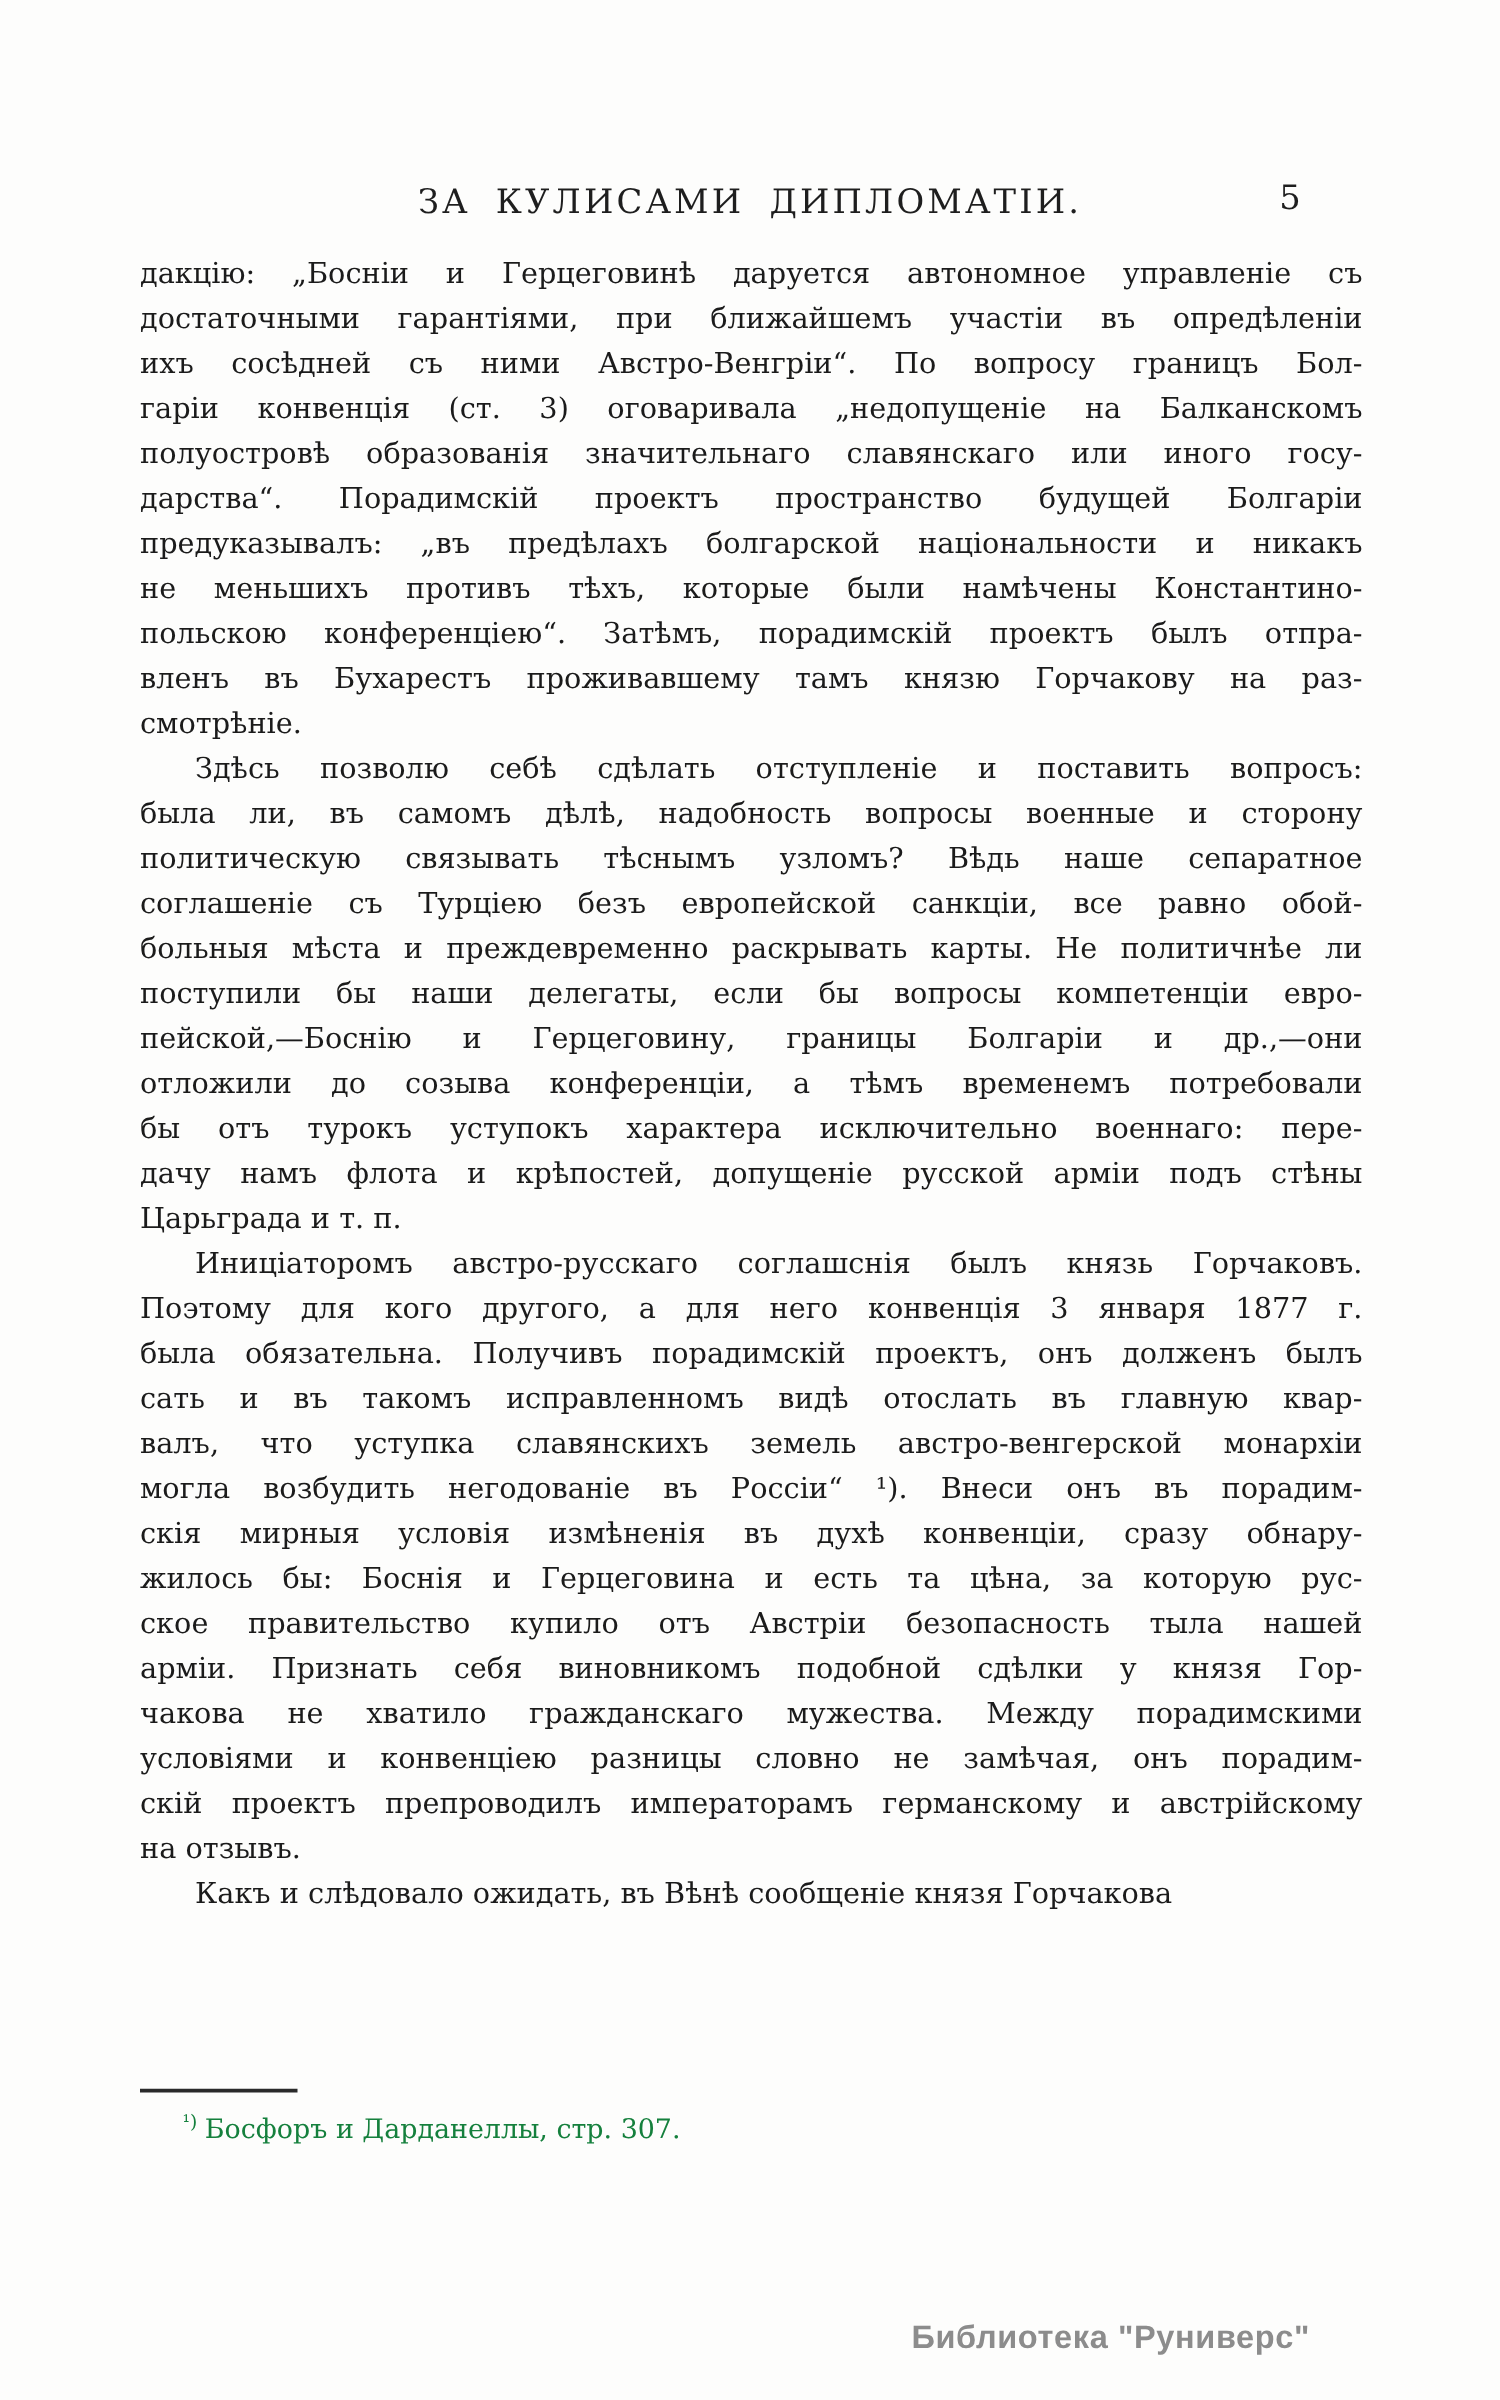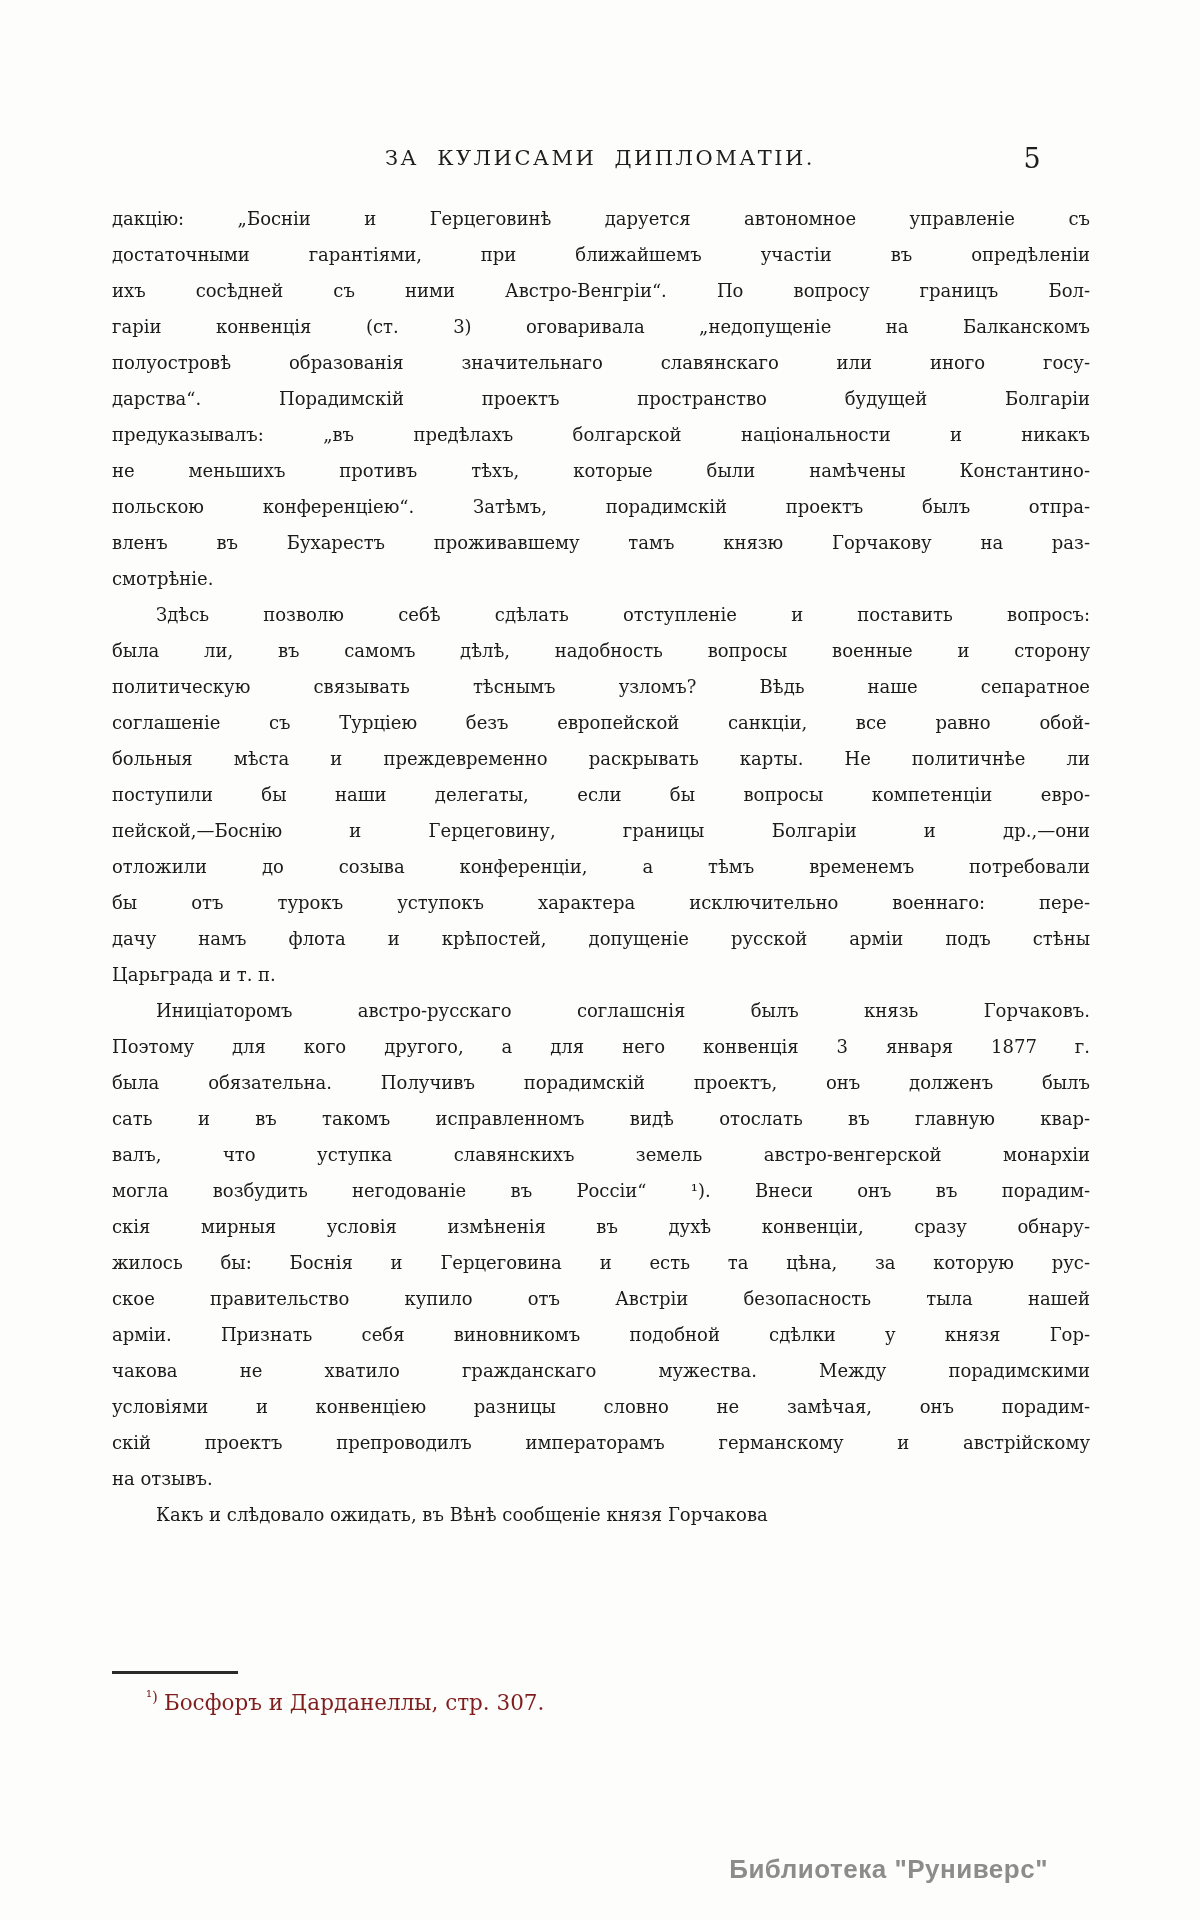--- a/index.html
+++ b/index.html
@@ -12,40 +12,40 @@
     color: #1b1b1b;
     font-family: "DejaVu Serif", "Liberation Serif", serif;
     overflow: hidden;
   }
   .running-head {
     position: absolute;
     top: 146px;
     left: 0;
     width: 1200px;
     text-align: center;
-    font-size: 21px;
+    font-size: 27px;
     letter-spacing: 2.5px;
     word-spacing: 9px;
     color: #1e1e1e;
   }
   .page-number {
     position: absolute;
     top: 143px;
     left: 1012px;
     width: 40px;
     text-align: center;
     font-size: 27px;
     color: #1e1e1e;
   }
   .body-text {
     position: absolute;
     top: 201px;
     left: 112px;
     width: 978px;
-    font-size: 18px;
+    font-size: 23px;
     line-height: 36px;
     color: #1b1b1b;
   }
   .line {
     text-align: justify;
     text-align-last: justify;
   }
   .line.last {
     text-align-last: left;
   }
@@ -58,21 +58,21 @@
     left: 112px;
     width: 126px;
     height: 3px;
     background: #2a2a2a;
   }
   .footnote {
     position: absolute;
     top: 1688px;
     left: 146px;
     font-size: 21.5px;
-    color: #7f1d1d;
+    color: #15803d;
   }
   .footnote .marker {
     vertical-align: super;
     font-size: 15px;
     margin-right: 6px;
   }
   .watermark {
     position: absolute;
     top: 1854px;
     right: 152px;

